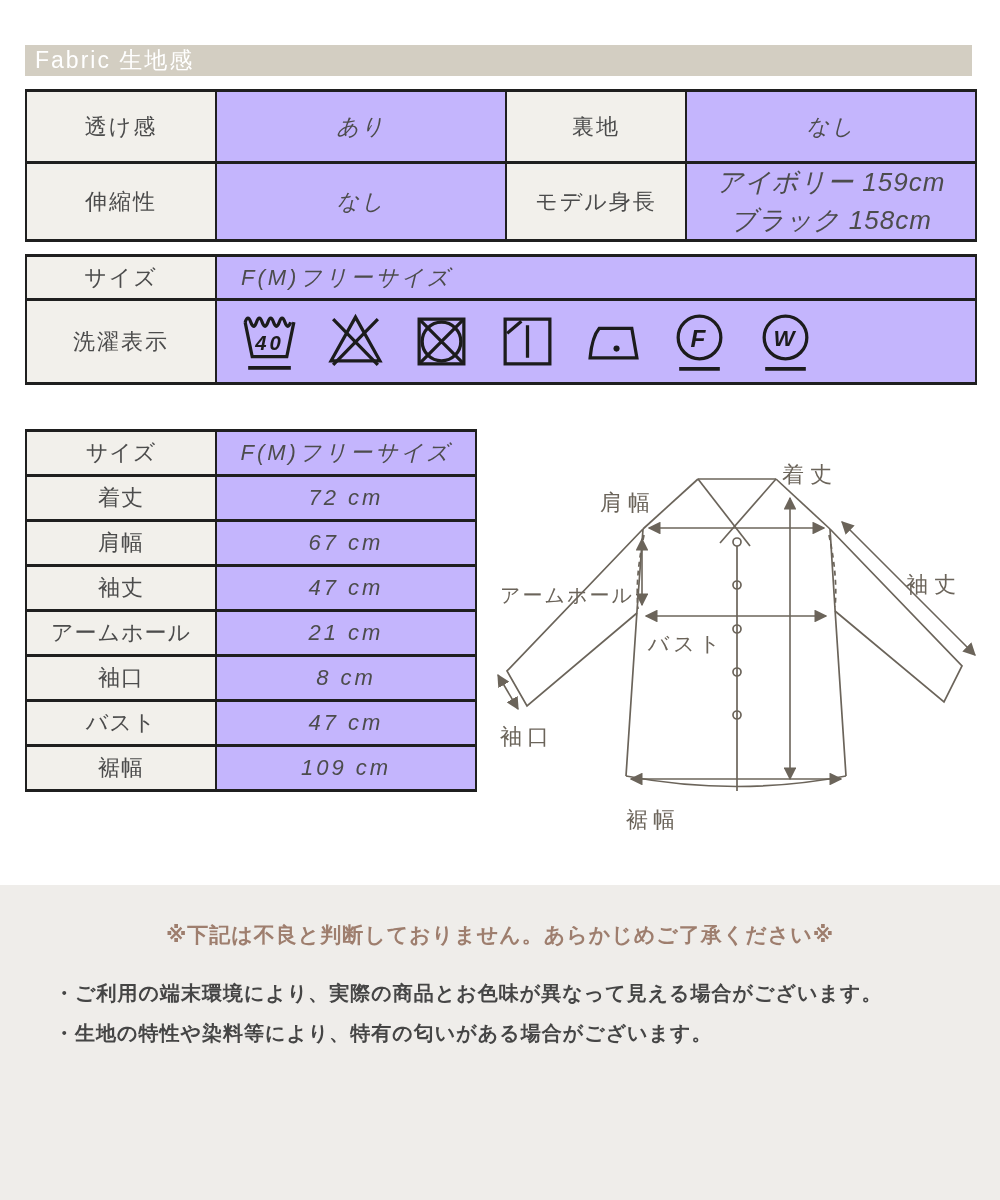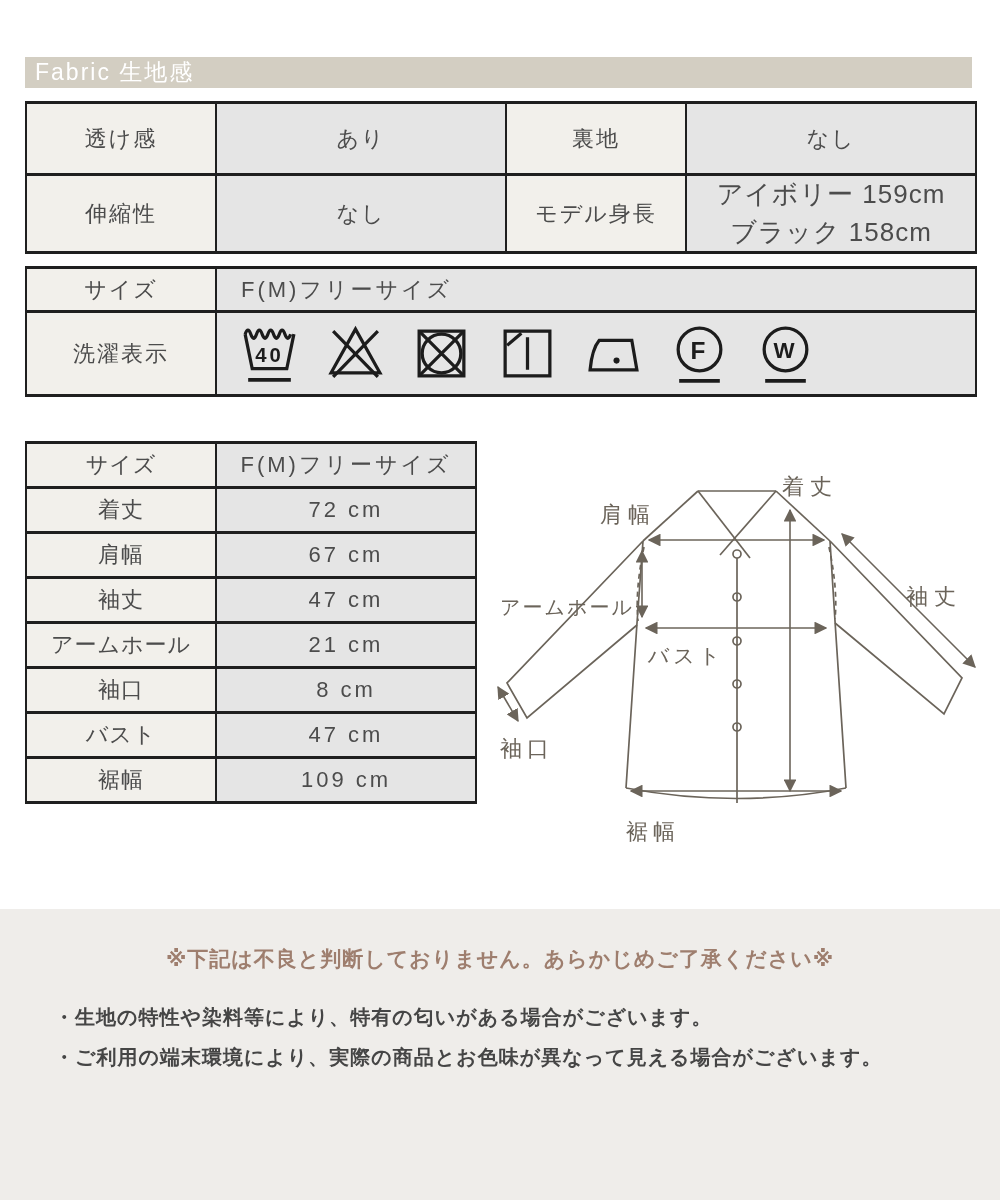--- a/index.html
+++ b/index.html
@@ -12,39 +12,39 @@
     --diagram-stroke:#6b645a;
   }
   *{box-sizing:border-box;}
   html,body{margin:0;padding:0;}
   body{
     width:1000px;height:1200px;overflow:hidden;background:#fff;
     font-family:"Liberation Sans","DejaVu Sans",sans-serif;
     color:var(--body-text);
   }
   .page{width:1000px;height:1200px;display:flex;flex-direction:column;}
-  .content{padding:32px 25px 0 25px;margin-top:25px;}
+  .content{padding:45px 25px 0 25px;}
 
   .bar{
     height:31px;line-height:31px;background:var(--header-bar-bg);
     color:#ffffff;font-size:23px;letter-spacing:2px;padding-left:10px;
     width:947px;font-weight:500;
   }
   .bar.size-bar{margin-top:40px;}
 
   table{border-collapse:collapse;table-layout:fixed;}
   td{
     border:2px solid var(--table-border);
     border-top-width:3px;border-bottom-width:3px;
     font-size:22px;color:var(--body-text);
     text-align:center;vertical-align:middle;
     letter-spacing:2px;padding:0;
   }
   td.lbl{background:var(--label-cell-bg);font-family:Liberation Mono, monospace;}
-  td.val{background:#e5e5e5;}
+  td.val{background:#c4b5fd;font-style:italic;}
 
   .t1{margin-top:13px;width:950px;}
   .t1 td{height:72px;}
   .two-line{font-size:26px;line-height:1.45;letter-spacing:1px;}
 
   .t2{margin-top:12px;width:950px;}
   .t2 td{height:44px;}
   .t2 td.val{text-align:left;padding-left:24px;letter-spacing:3px;}
   .t2 tr.care-row td{height:84px;}
   .care-icons{display:flex;align-items:center;gap:29px;padding:2px 0;}
@@ -56,21 +56,21 @@
   .t3 td.val{letter-spacing:3px;}
   .t3 td.lbl{letter-spacing:1px;}
 
   .diagram-wrap{margin-left:8px;margin-top:4px;}
   .diagram text{
     fill:var(--diagram-stroke);
     font-family:"Liberation Sans","DejaVu Sans",sans-serif;
   }
 
   .notes{
-    flex:1;margin-top:40px;background:var(--notes-bg);
+    flex:1;margin-top:28px;background:var(--notes-bg);
     padding-top:36px;
   }
   .notes-title{
     text-align:center;color:var(--notes-title);
     font-size:21px;font-weight:700;letter-spacing:1px;
   }
   .notes-list{margin:24px 0 0 54px;}
   .notes-item{
     font-size:20px;line-height:40px;color:#454545;
     font-weight:600;letter-spacing:1px;
@@ -270,17 +270,17 @@
             <text x="168" y="394" letter-spacing="5">裾幅</text>
           </g>
         </svg>
       </div>
     </div>
   </div>
 
   <div class="notes">
     <div class="notes-title">※下記は不良と判断しておりません。あらかじめご了承ください※</div>
     <div class="notes-list">
+      <div class="notes-item">・ご利用の端末環境により、実際の商品とお色味が異なって見える場合がございます。</div>
       <div class="notes-item">・生地の特性や染料等により、特有の匂いがある場合がございます。</div>
-      <div class="notes-item">・ご利用の端末環境により、実際の商品とお色味が異なって見える場合がございます。</div>
     </div>
   </div>
 </div>
 
 </body></html>

